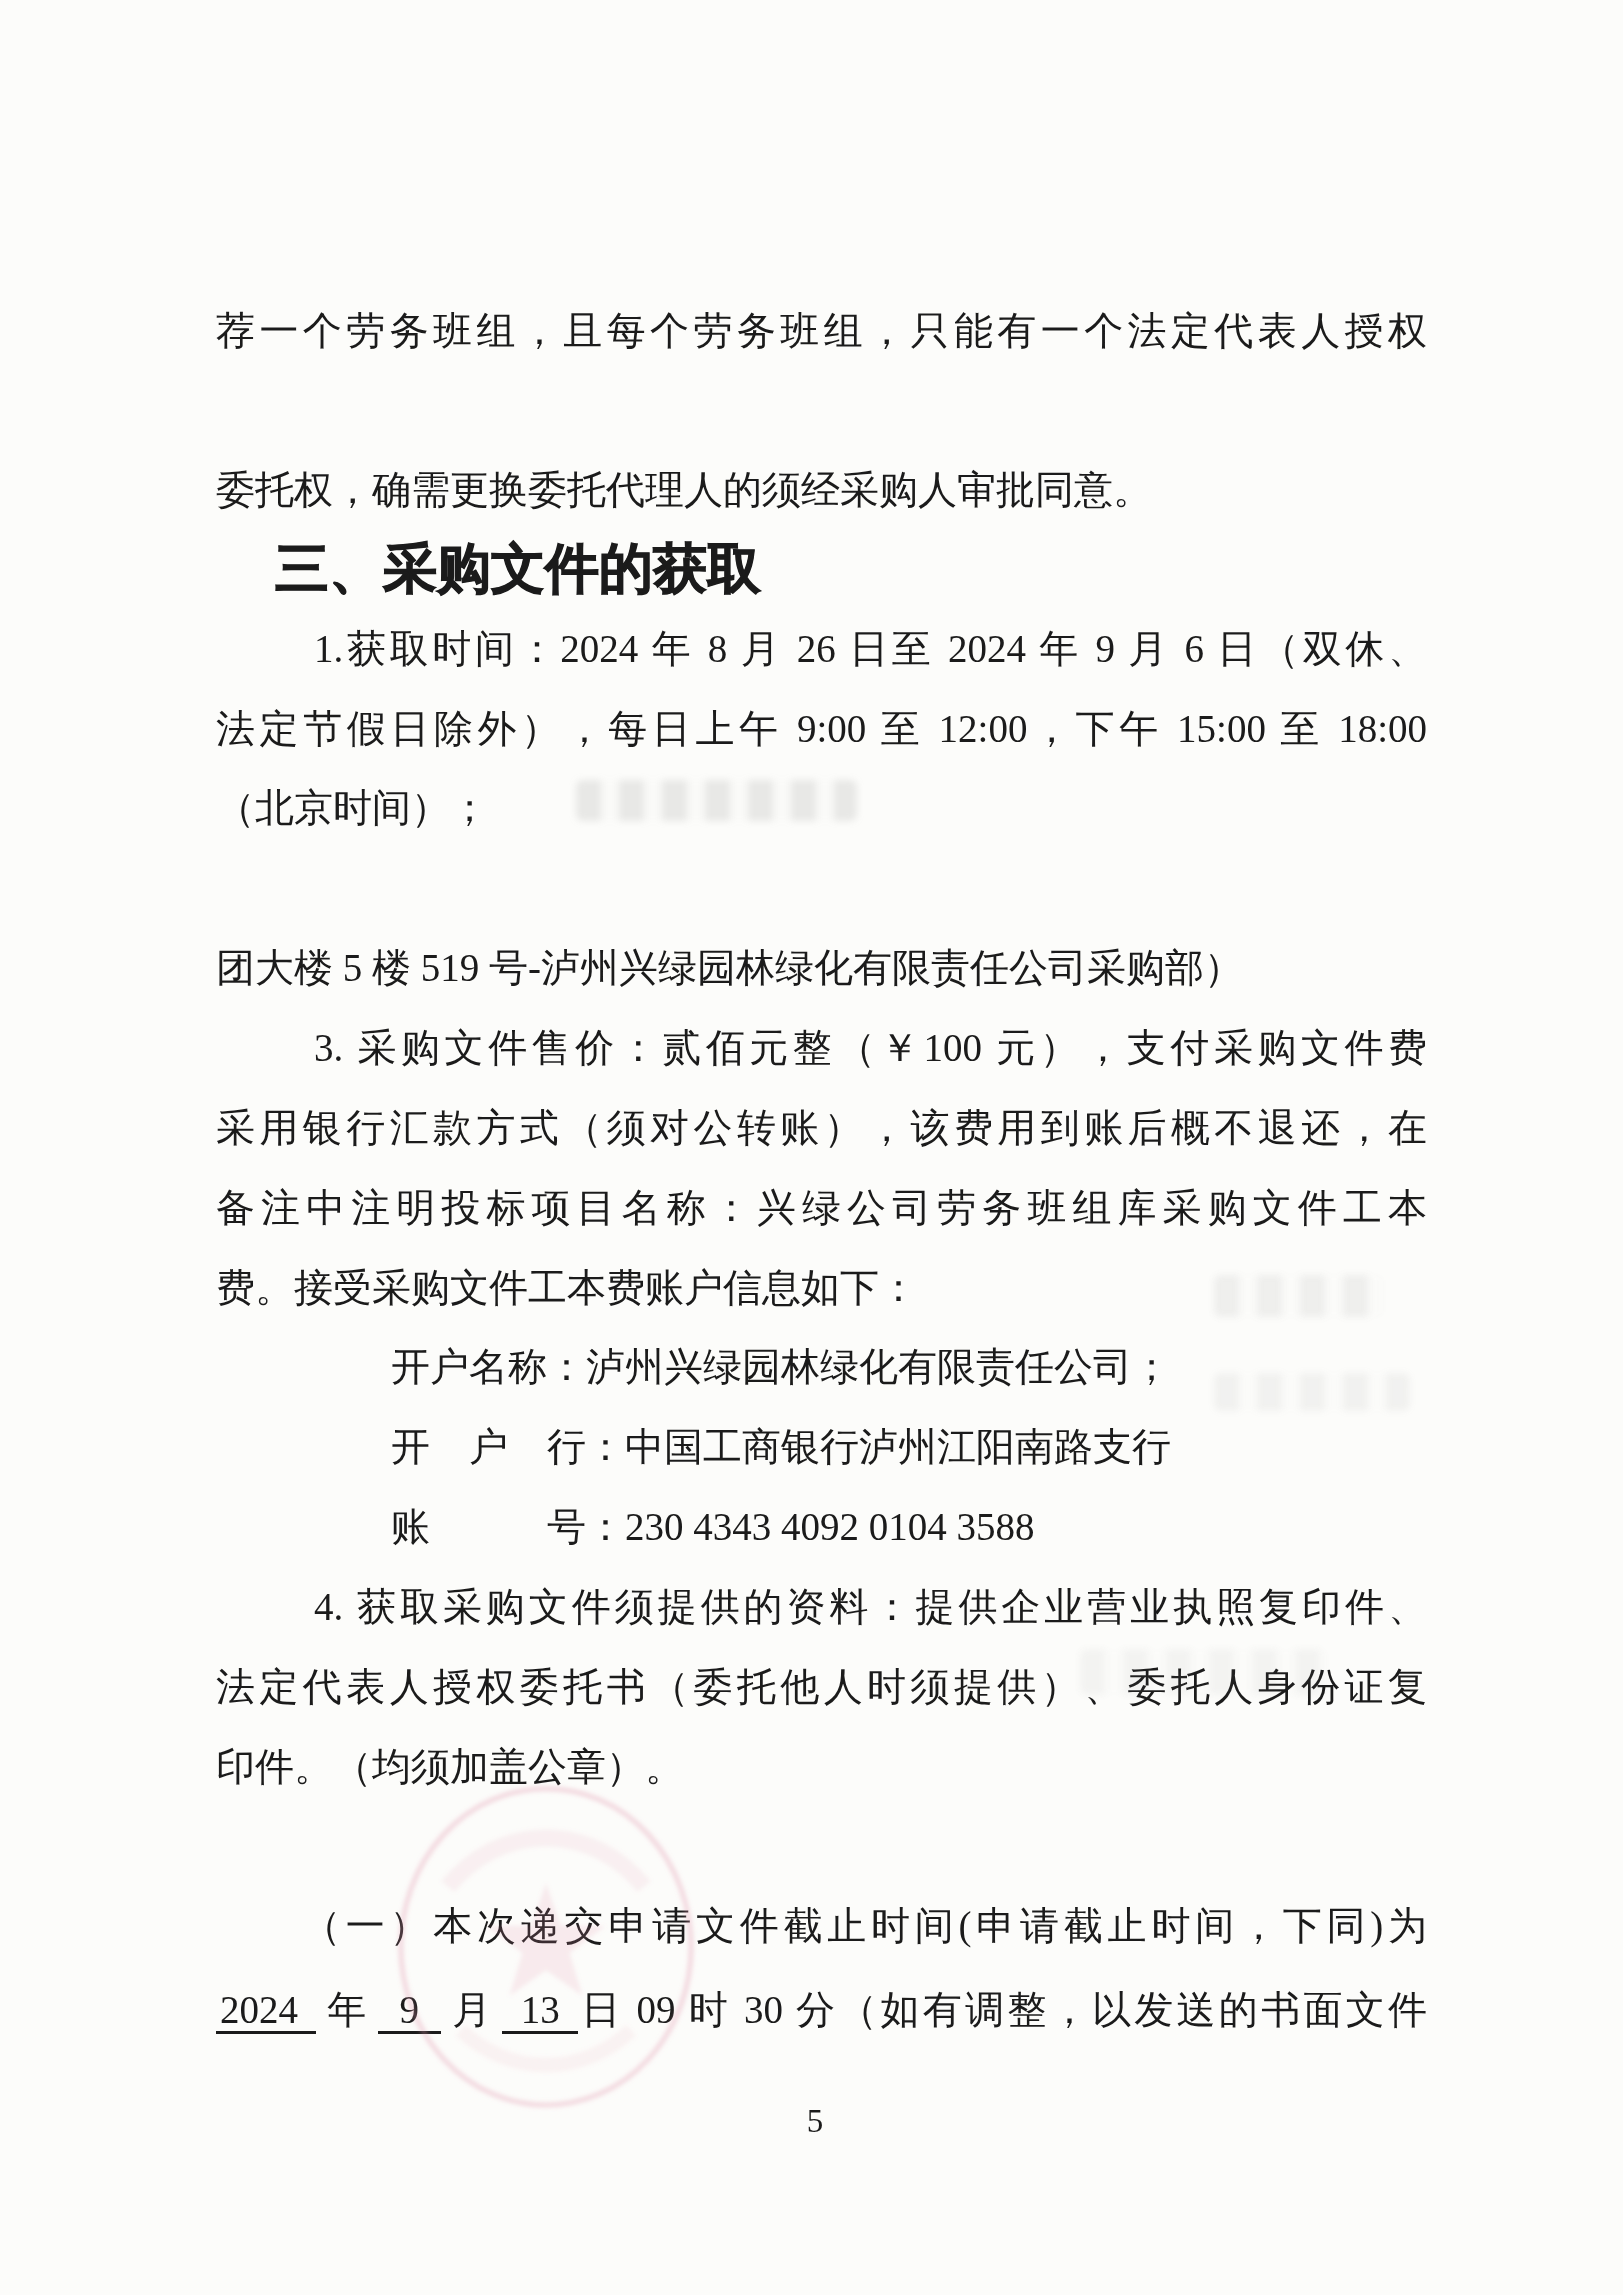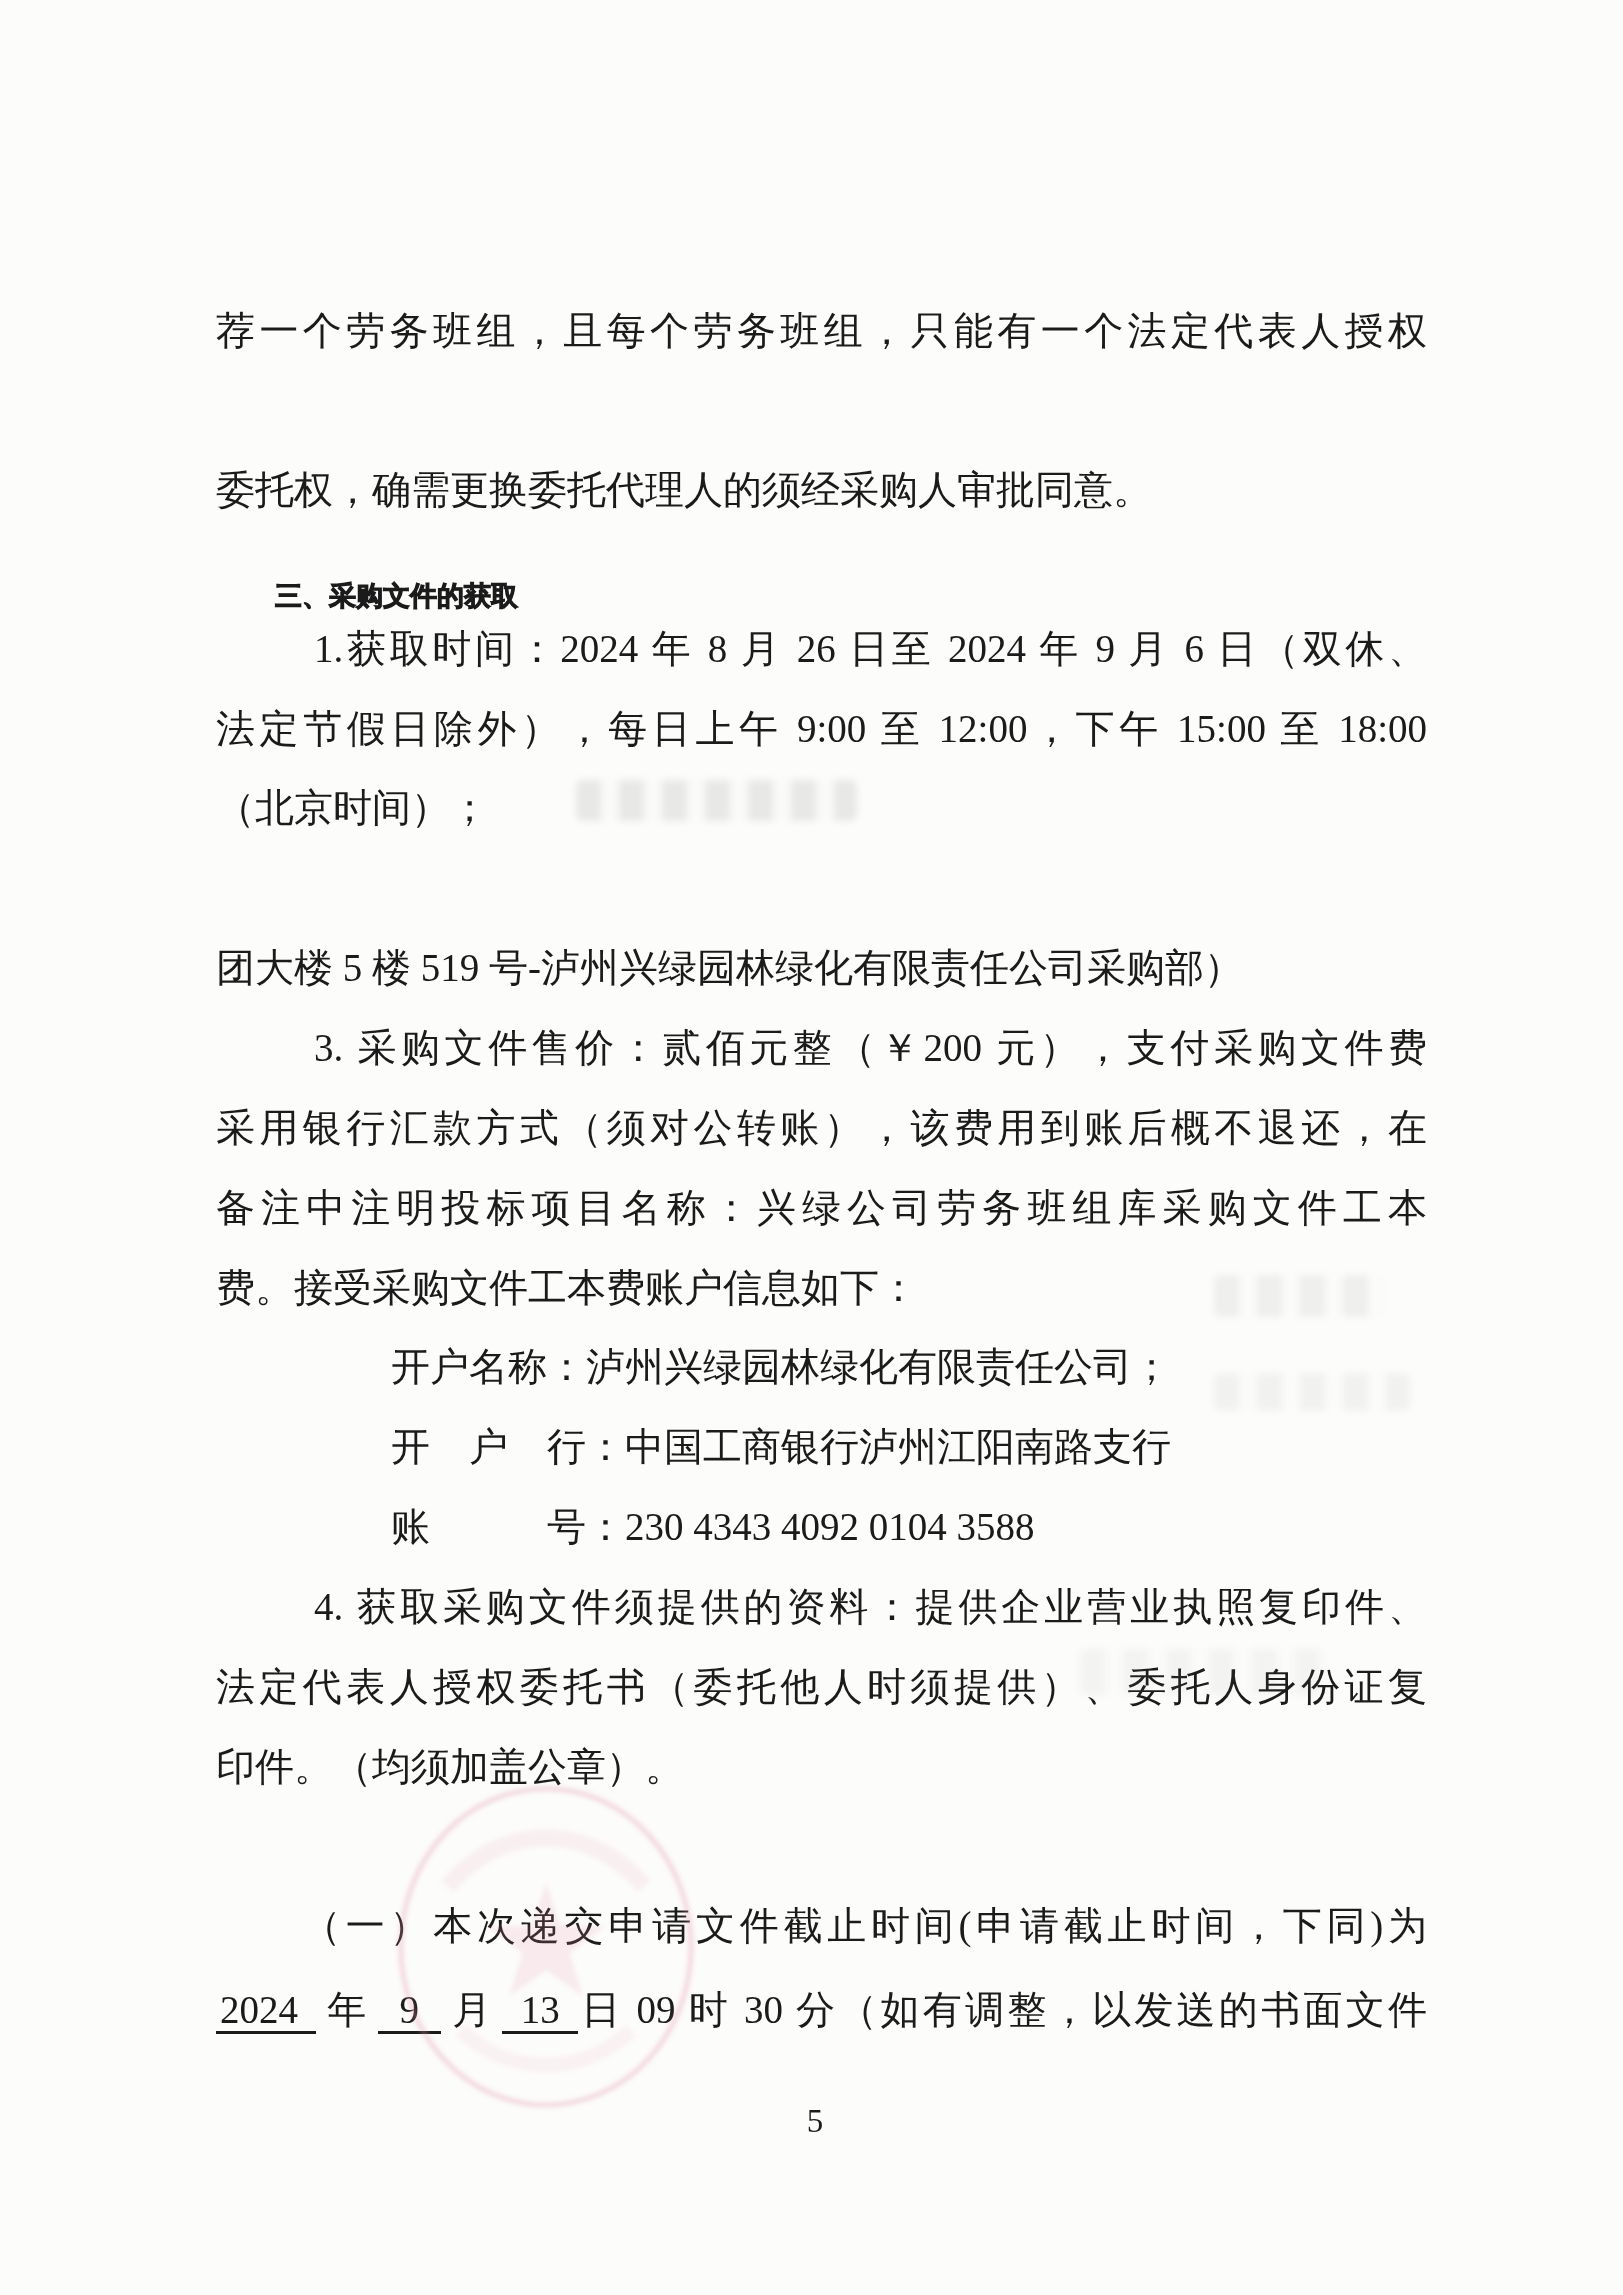--- a/index.html
+++ b/index.html
@@ -12,22 +12,21 @@
   }
   .line{
     position:absolute;left:216px;width:1211px;height:50px;
     font-size:39px;line-height:50px;letter-spacing:0;
     white-space:normal;
   }
   .j{text-align:justify;text-align-last:justify;}
   .heading{
     font-family:"Liberation Sans","DejaVu Sans",sans-serif;
     font-weight:700;-webkit-text-stroke:1px #1b1b1b;
-    font-size:27px;
-    margin-top:28px;
+    font-size:54px;
   }
   .blank{border-bottom:3.3px solid #1b1b1b;padding-bottom:1.3px;}
   .b1{padding:0 18.3px 0 3.9px;}
   .b2{padding:0 22px;}
   .b3{padding:0 18.3px;}
   .sep{margin:0 7.9px;}
   .pagenum{
     position:absolute;left:789px;top:2102px;width:52px;height:39px;
     font-size:33px;line-height:39px;text-align:center;
   }
@@ -59,21 +58,21 @@
   <div class="line" style="top:465px">委托权，确需更换委托代理人的须经采购人审批同意。</div>
 
   <div class="line heading" style="top:543px;text-indent:59px">三、采购文件的获取</div>
 
   <div class="line j" style="top:624px;text-indent:98px">1.获取时间：2024 年 8 月 26 日至 2024 年 9 月 6 日（双休、</div>
   <div class="line j" style="top:704px">法定节假日除外），每日上午 9:00 至 12:00，下午 15:00 至 18:00</div>
   <div class="line" style="top:783px">（北京时间）；</div>
 
   <div class="line" style="top:943px">团大楼 5 楼 519 号-泸州兴绿园林绿化有限责任公司采购部）</div>
 
-  <div class="line j" style="top:1023px;text-indent:98px">3. 采购文件售价：贰佰元整（￥200 元），支付采购文件费</div>
+  <div class="line j" style="top:1023px;text-indent:98px">3. 采购文件售价：贰佰元整（￥100 元），支付采购文件费</div>
   <div class="line j" style="top:1103px">采用银行汇款方式（须对公转账），该费用到账后概不退还，在</div>
   <div class="line j" style="top:1183px">备注中注明投标项目名称：兴绿公司劳务班组库采购文件工本</div>
   <div class="line" style="top:1263px">费。接受采购文件工本费账户信息如下：</div>
 
   <div class="line" style="top:1342px;text-indent:175px">开户名称：泸州兴绿园林绿化有限责任公司；</div>
   <div class="line" style="top:1422px;text-indent:175px">开　户　行：中国工商银行泸州江阳南路支行</div>
   <div class="line" style="top:1502px;text-indent:175px"><span>账　　　号：</span><span>230 4343 4092 0104 3588</span></div>
 
   <div class="line j" style="top:1582px;text-indent:98px">4. 获取采购文件须提供的资料：提供企业营业执照复印件、</div>
   <div class="line j" style="top:1662px">法定代表人授权委托书（委托他人时须提供）、委托人身份证复</div>

